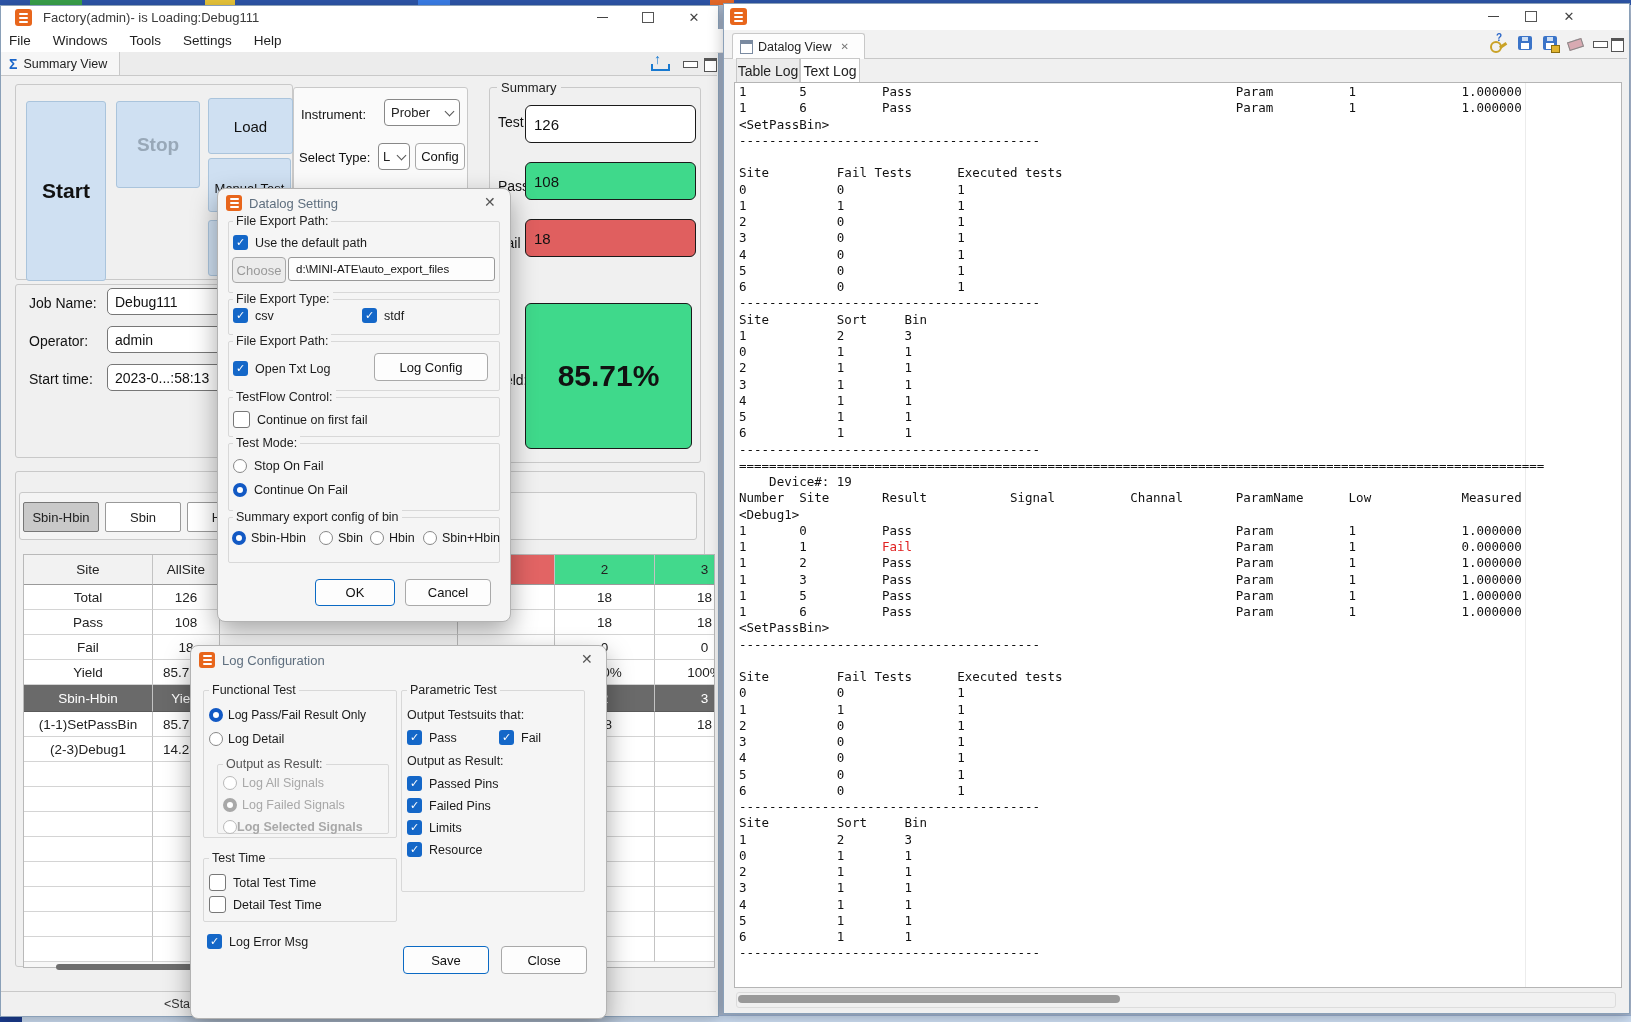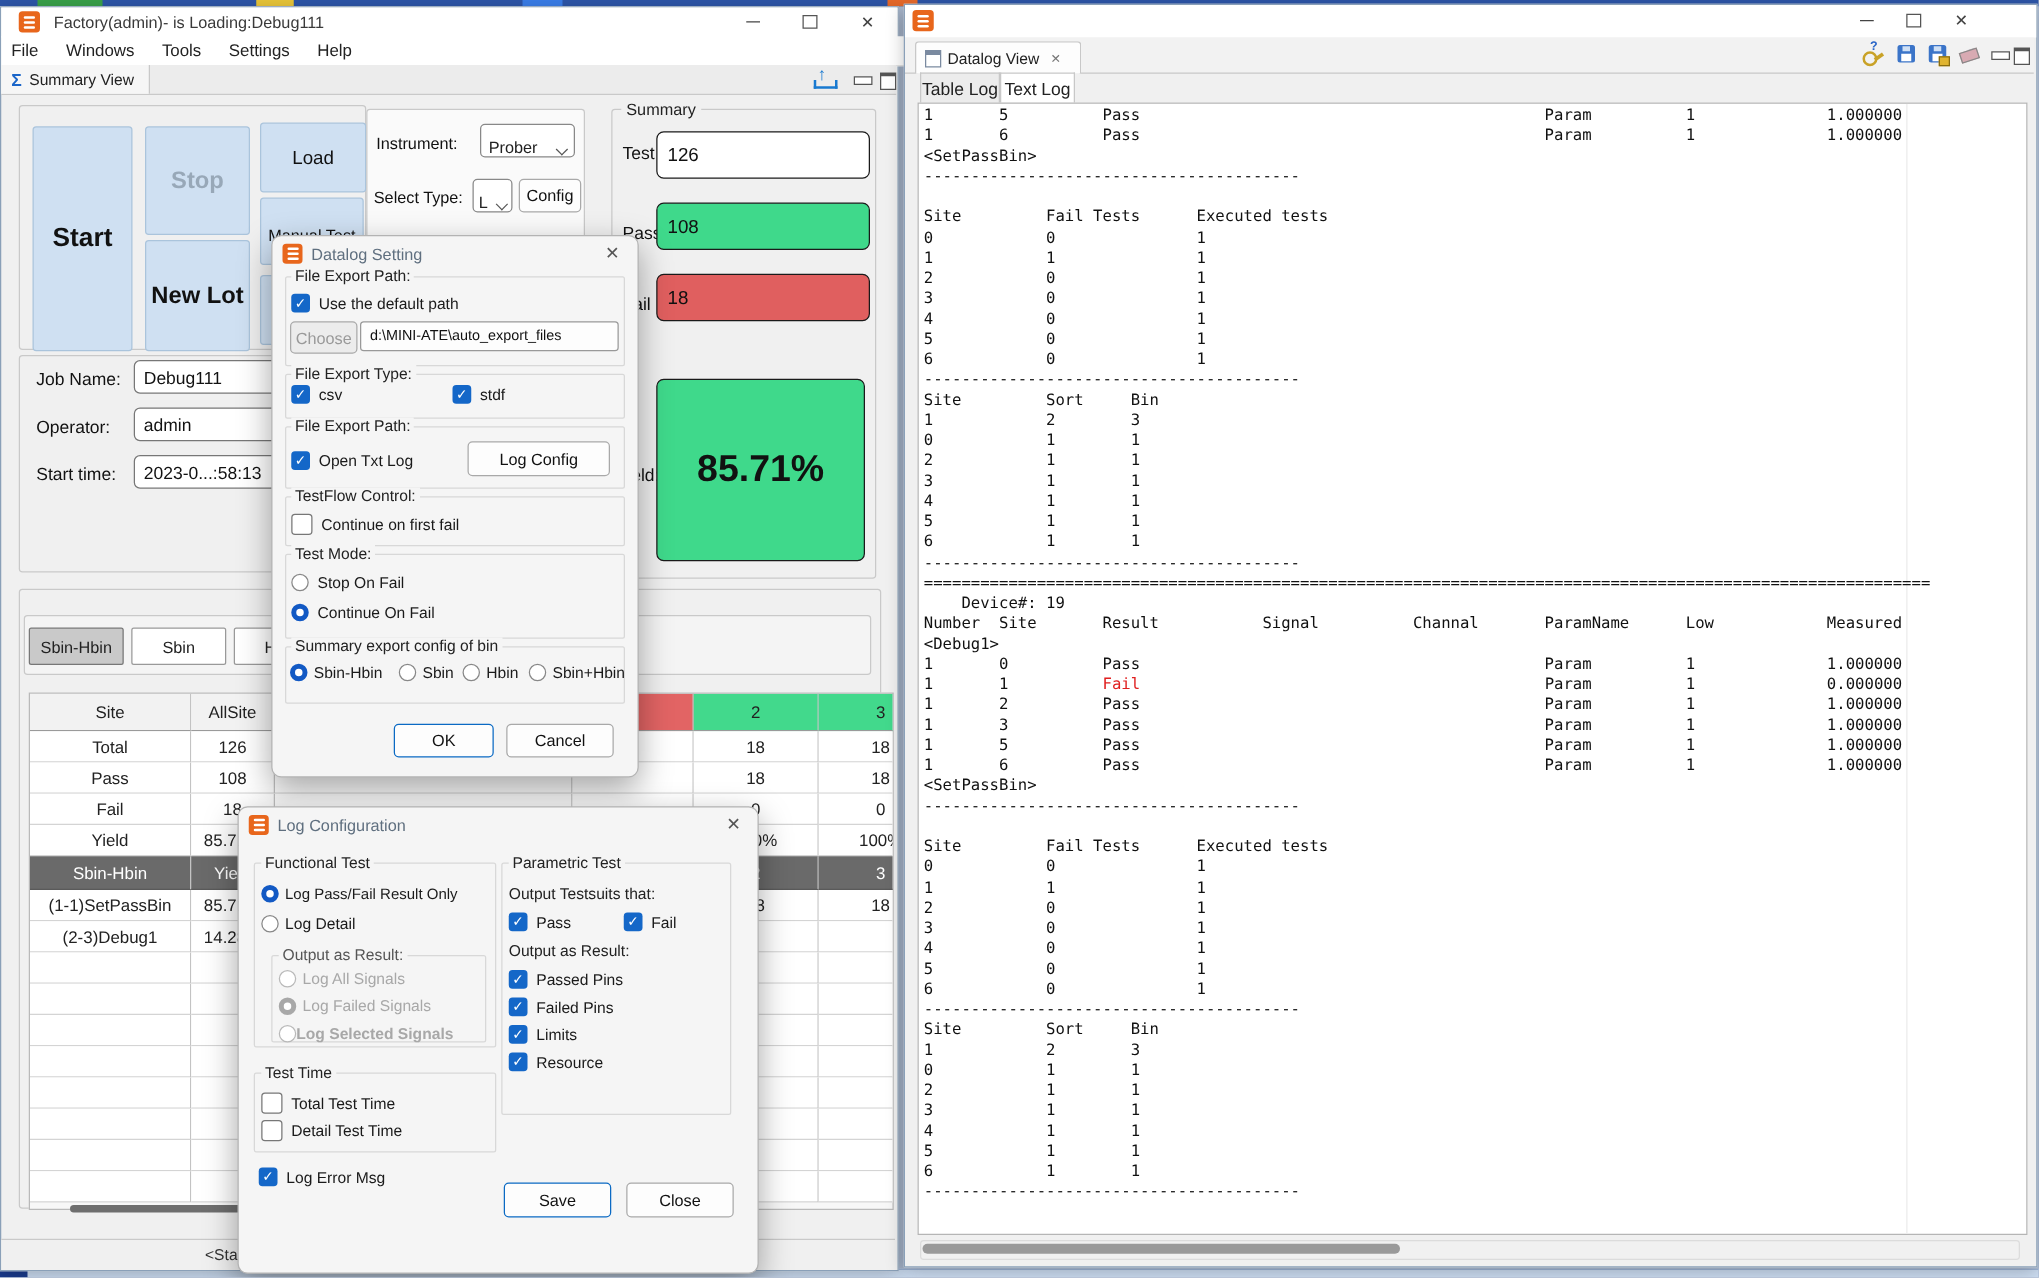--- a/index.html
+++ b/index.html
@@ -40,21 +40,21 @@
   .icon-export .tray{position:absolute;left:0;bottom:0;width:15px;height:5px;border:2px solid #1879d0;border-top:none;}
   .pmin{width:13px;height:5px;border:1.3px solid #555;background:#fff;}
   .pmax{width:11px;height:10px;border:1.3px solid #555;border-top:3px solid #555;background:#fff;}
 
   
   .gbox{border:1px solid #c9c9c9;border-radius:3px;}
   .glabel{position:absolute;background:#f0f0f0;padding:0 4px;font-size:13px;color:#222;}
   .bigbtn{background:#cfe0f2;border:1px solid #aac4dc;border-radius:3px;display:flex;align-items:center;justify-content:center;color:#111;}
   .fld-label{font-size:14px;color:#111;}
   .inputbox{background:#fff;border:1px solid #777;border-radius:5px;font-size:14px;color:#111;display:flex;align-items:center;padding-left:7px;}
-  .select{background:#fff;border:1px solid #888;border-radius:4px;display:flex;align-items:flex-end;justify-content:space-between;padding:0 6px;font-size:13px;}
+  .select{background:#fff;border:1px solid #888;border-radius:4px;display:flex;align-items:center;justify-content:space-between;padding:0 6px;font-size:13px;}
   .chev{display:inline-block;width:6px;height:6px;border-right:1.5px solid #555;border-bottom:1.5px solid #555;transform:rotate(45deg);margin-bottom:2px;}
   .btn{background:#fdfdfd;border:1px solid #a9a9a9;border-radius:4px;display:flex;align-items:center;justify-content:center;font-size:13px;color:#111;}
   .btn.blue{border:1.5px solid #0b6ac4;}
   .btn.disabled{color:#9a9a9a;background:#ececec;}
 
   
   .valbox{border:1.5px solid #1a1a1a;border-radius:6px;display:flex;align-items:center;padding-left:8px;font-size:15px;color:#111;}
   .green{background:#3fd98b;}
   .red{background:#e05f5f;}
 
@@ -163,21 +163,20 @@
       </div>
     <div class="abs pmin" style="left:682px;top:55px;"></div>
     <div class="abs pmax" style="left:703px;top:52px;"></div>
 
     <div class="abs gbox" style="left:14px;top:78px;width:276px;height:194px;"></div>
     <div class="abs bigbtn" style="left:25px;top:95px;width:78px;height:178px;font-size:21px;font-weight:bold;">Start</div>
     <div class="abs bigbtn" style="left:115px;top:95px;width:82px;height:85px;font-size:19px;font-weight:bold;color:#98a8b8;">Stop</div>
     <div class="abs bigbtn" style="left:207px;top:92px;width:83px;height:54px;font-size:15px;">Load</div>
     <div class="abs bigbtn" style="left:207px;top:152px;width:83px;height:54px;font-size:13px;align-items:flex-start;padding-top:22px;box-sizing:border-box;">Manual Test</div>
     <div class="abs bigbtn" style="left:207px;top:214px;width:83px;height:54px;"></div>
-    <div class="abs bigbtn" style="left:115px;top:186px;width:82px;height:87px;font-size:19px;font-weight:bold;">New Lot</div>
 
     <div class="abs gbox" style="left:292px;top:81px;width:173px;height:116px;background:#fafafa;"></div>
     <div class="abs fld-label" style="left:300px;top:101px;font-size:13px;">Instrument:</div>
     <div class="abs select" style="left:383px;top:93px;width:62px;height:25px;">
       <span>Prober</span>
         <span class="chev"></span>
     </div>
     <div class="abs fld-label" style="left:298px;top:144px;font-size:13px;">Select Type:</div>
     <div class="abs select" style="left:377px;top:137px;width:22px;height:25px;padding:0 4px;">
       <span>L</span>

